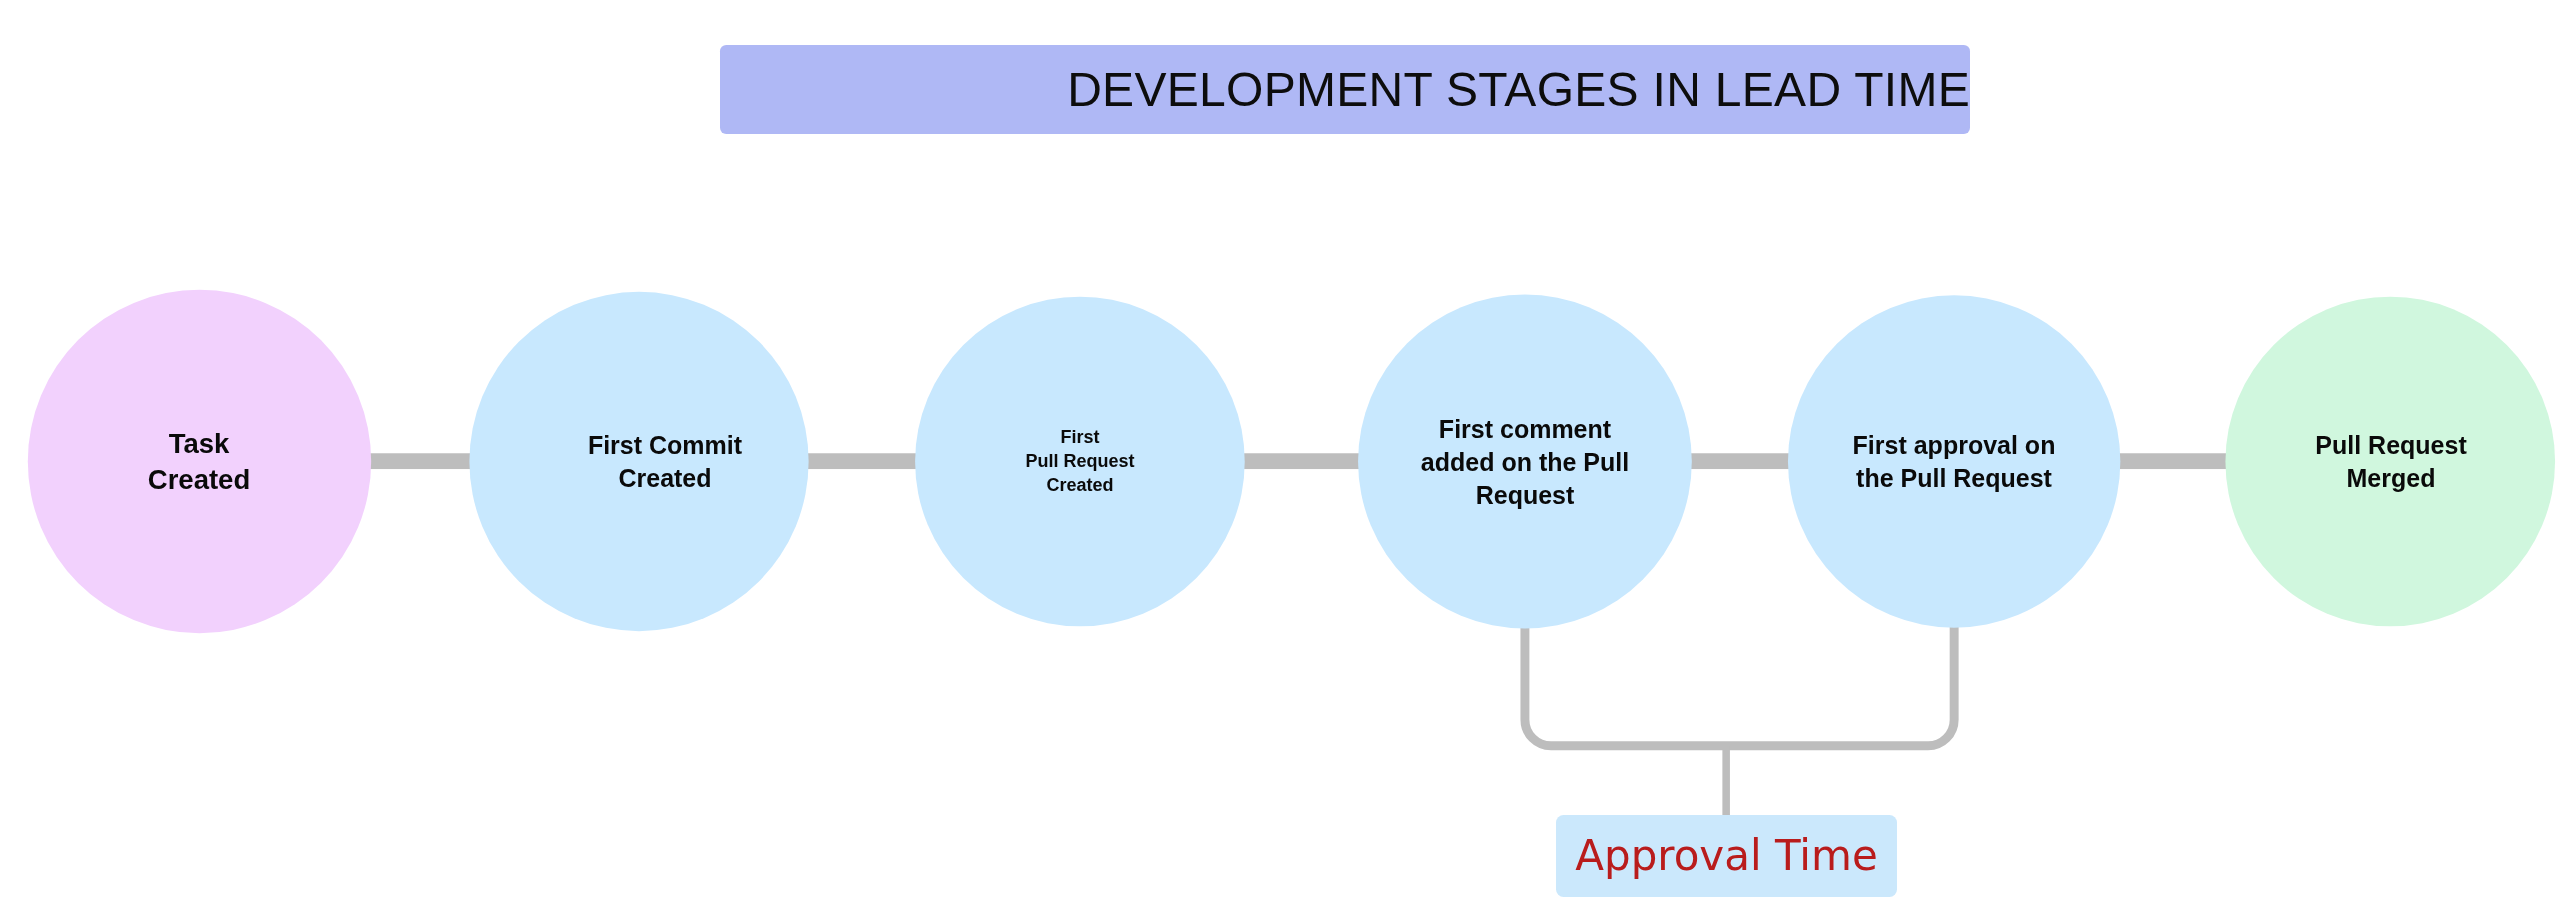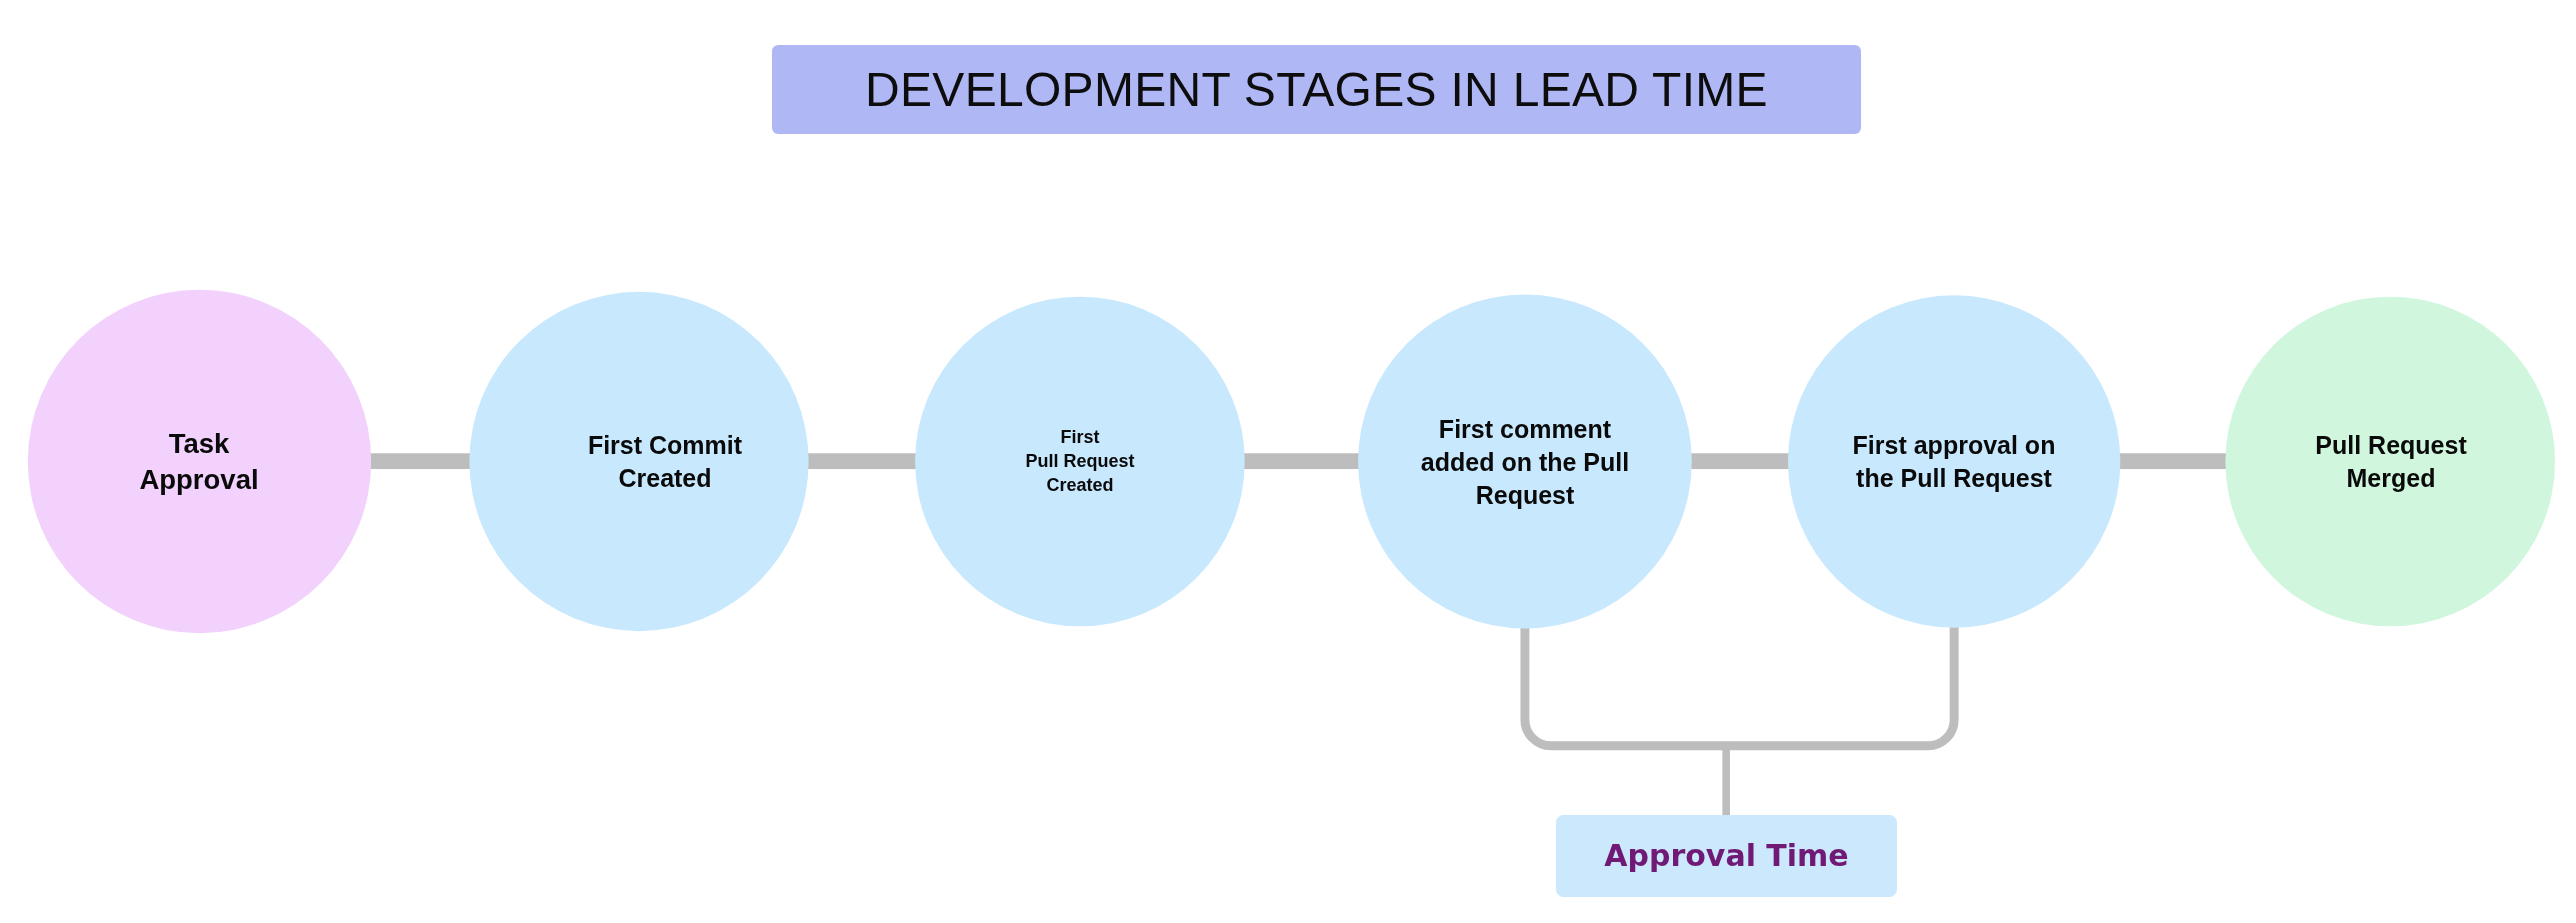--- a/index.html
+++ b/index.html
@@ -15,28 +15,28 @@
     position: relative;
     width: 2576px;
     height: 923px;
     background: #ffffff;
     overflow: hidden;
   }
 
   
   .title-banner {
     position: absolute;
-    left: 772px;
+    left: 720px;
     top: 45px;
-    width: 1089px;
+    width: 1250px;
     height: 89px;
     border-radius: 6.2px;
     display: flex;
     align-items: center;
-    justify-content: center;
+    justify-content: flex-end;
     box-sizing: border-box;
   }
   .title-text {
     font-family: "Liberation Sans", "DejaVu Sans", sans-serif;
     font-size: 48px;
     font-weight: 400;
     letter-spacing: 0.3px;
     color: #0d0d0d;
     white-space: nowrap;
     line-height: 1;
@@ -78,23 +78,23 @@
     width: 341px;
     height: 82px;
     border-radius: 7.6px;
     display: flex;
     align-items: center;
     justify-content: center;
     box-sizing: border-box;
   }
   .annotation-text {
     font-family: "DejaVu Sans", sans-serif;
-    font-size: 30px;
-    font-weight: 700;
-    color: #701a75;
+    font-size: 42px;
+    font-weight: 400;
+    color: #b91c1c;
     white-space: nowrap;
     line-height: 1;
   }
 </style>
 </head>
 <body>
 
 <div id="canvas" style="background: rgb(255, 255, 255);">
 
   <div class="title-banner" style="background: rgb(175, 184, 245);">
@@ -125,21 +125,21 @@
       <circle cx="290" cy="672" r="250" fill="#F2D1FD"></circle>
       <circle cx="930" cy="672" r="247" fill="#C8E8FE"></circle>
       <circle cx="1572" cy="672" r="240" fill="#C8E8FE"></circle>
       <circle cx="2220" cy="672" r="243" fill="#C8E8FE"></circle>
       <circle cx="2845" cy="672" r="242" fill="#C8E8FE"></circle>
       <circle cx="3480" cy="672" r="240" fill="#D0F7DE"></circle>
     </g>
   </svg>
 
   <div class="node-label lbl-1" style="left: 199px; top: 462px; color: rgb(10, 10, 10);">Task
-Approval</div>
+Created</div>
 
   <div class="node-label lbl-2" style="left: 639px; top: 462px; color: rgb(10, 10, 10);">First Commit
 Created</div>
 
   <div class="node-label lbl-3" style="left: 1080px; top: 462px; color: rgb(10, 10, 10);">First
 Pull Request
 Created</div>
 
   <div class="node-label lbl-5" style="left: 1954px; top: 462px; color: rgb(10, 10, 10);">First approval on
 the Pull Request</div>

